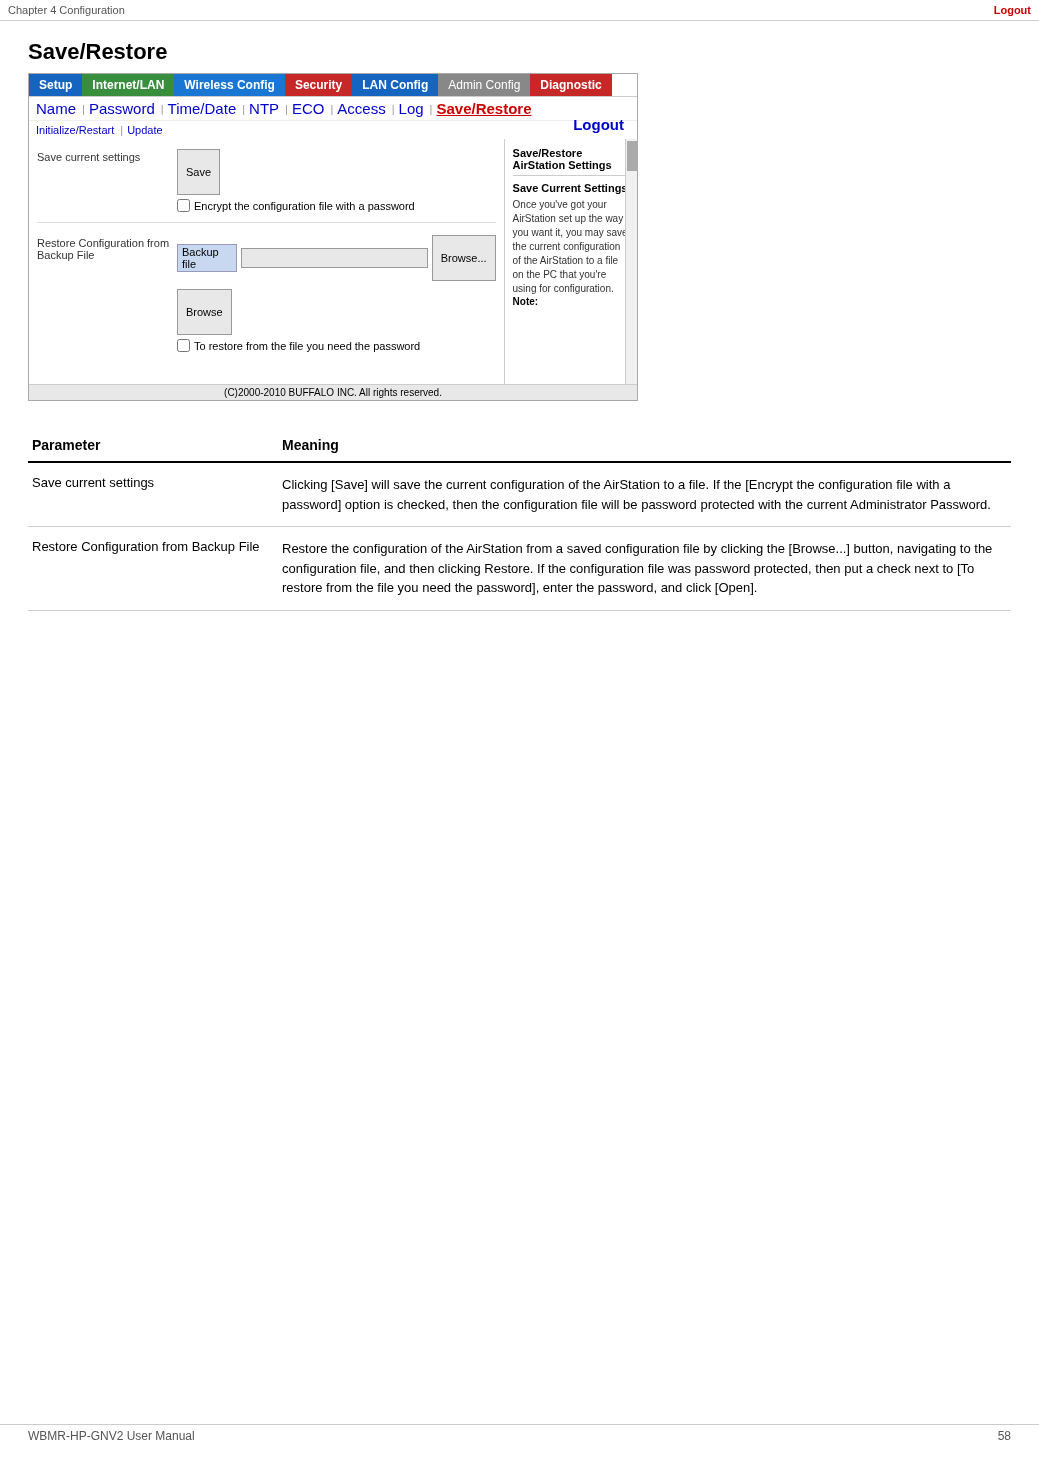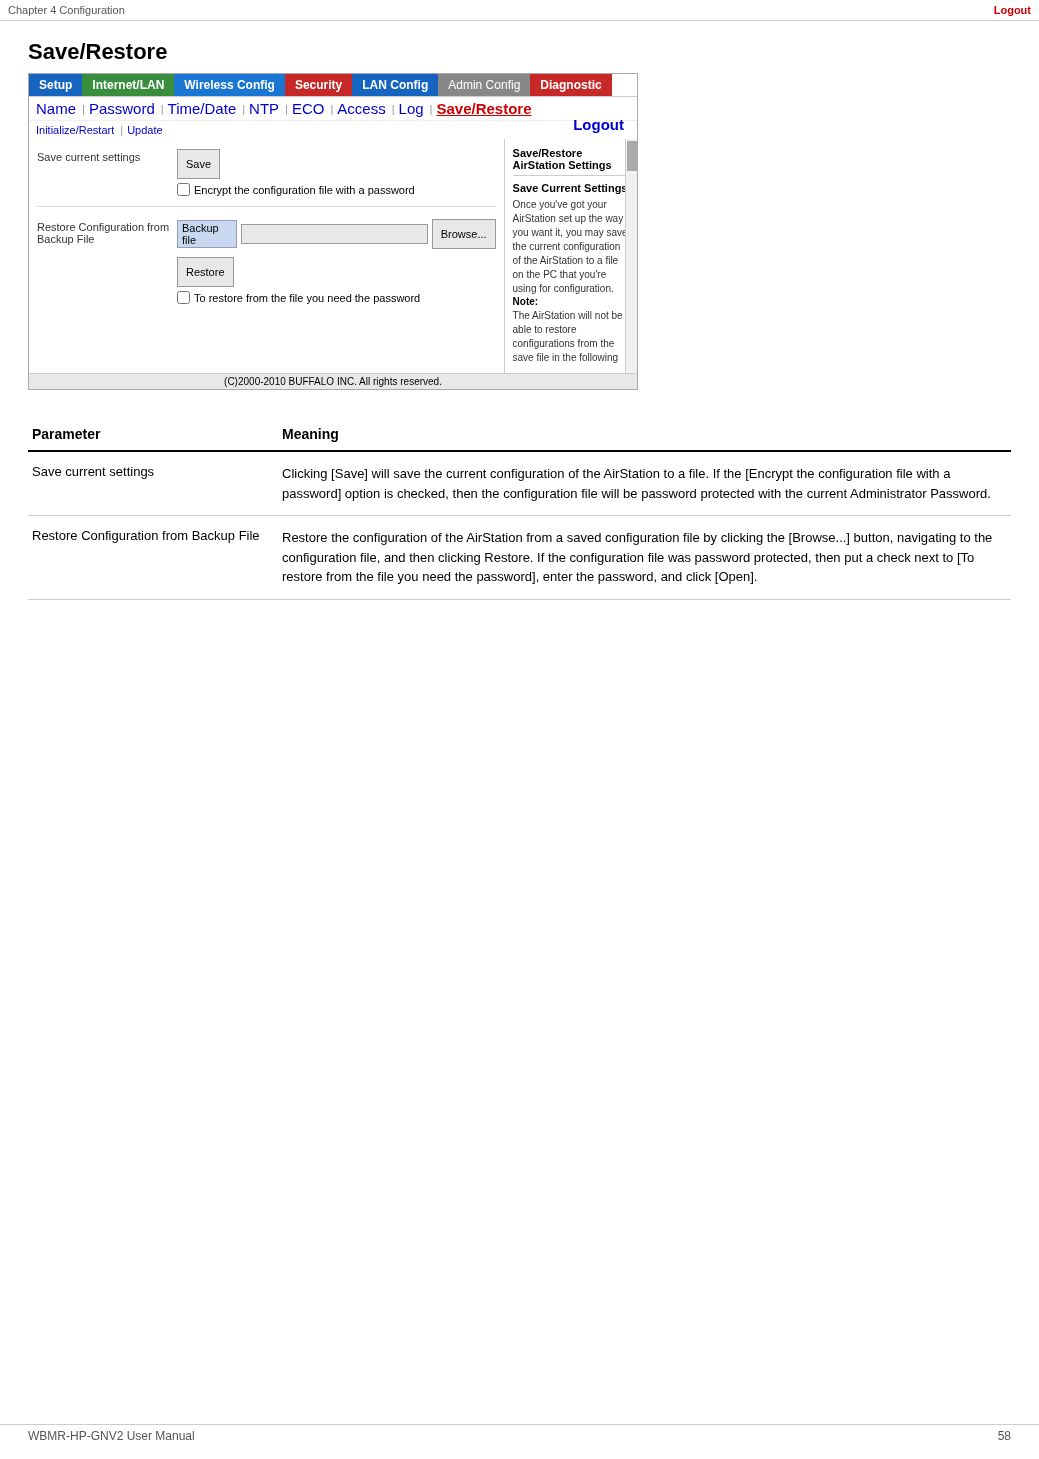--- a/index.html
+++ b/index.html
@@ -149,21 +149,21 @@
     }
 
     .form-controls {
       flex: 1;
       display: flex;
       flex-direction: column;
       gap: 4px;
     }
 
     .btn-small {
-      padding: 8px 8px;
+      padding: 16px 8px;
       font-size: 11px;
       background: #e8e8e8;
       border: 1px solid #999;
       cursor: pointer;
       display: inline-block;
     }
 
     .checkbox-row {
       display: flex;
       align-items: center;
@@ -370,37 +370,36 @@
 
         <div class="form-row" style="border-bottom:none;">
           <div class="form-label">Restore Configuration from Backup File</div>
           <div class="form-controls">
             <div class="backup-row">
               <span style="font-size:11px;background:#c8d8f0;padding:1px 4px;border:1px solid #99b;">Backup file</span>
               <input type="text" class="backup-file-input" style="">
               <button class="btn-small">Browse...</button>
             </div>
             <div>
-              <button class="btn-small">Restore</button>
+              <button class="btn-small">Browse</button>
             </div>
             <div class="checkbox-row">
               <input type="checkbox" style="">
               <span>To restore from the file you need the password</span>
             </div>
           </div>
         </div>
 
       </div>
 
       <div class="screenshot-right">
         <div class="right-panel-title">Save/Restore AirStation Settings</div>
         <div class="right-panel-section-title">Save Current Settings</div>
         <div class="right-panel-text">Once you've got your AirStation set up the way you want it, you may save the current configuration of the AirStation to a file on the PC that you're using for configuration.</div>
         <div class="right-panel-note-title">Note:</div>
-        <div class="right-panel-text">The AirStation will not be able to restore configurations from the save file in the following</div>
         <div class="scrollbar-indicator">
           <div class="scrollbar-thumb"></div>
         </div>
       </div>
 
     </div>
 
     <div class="copyright-bar">(C)2000-2010 BUFFALO INC. All rights reserved.</div>
 
   </div>

